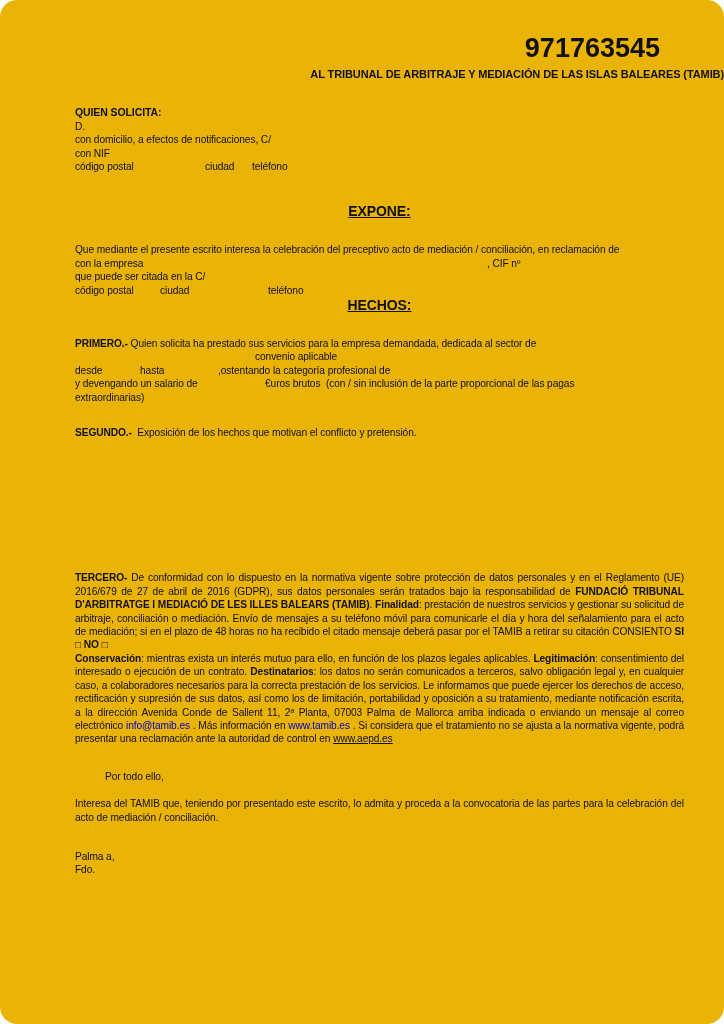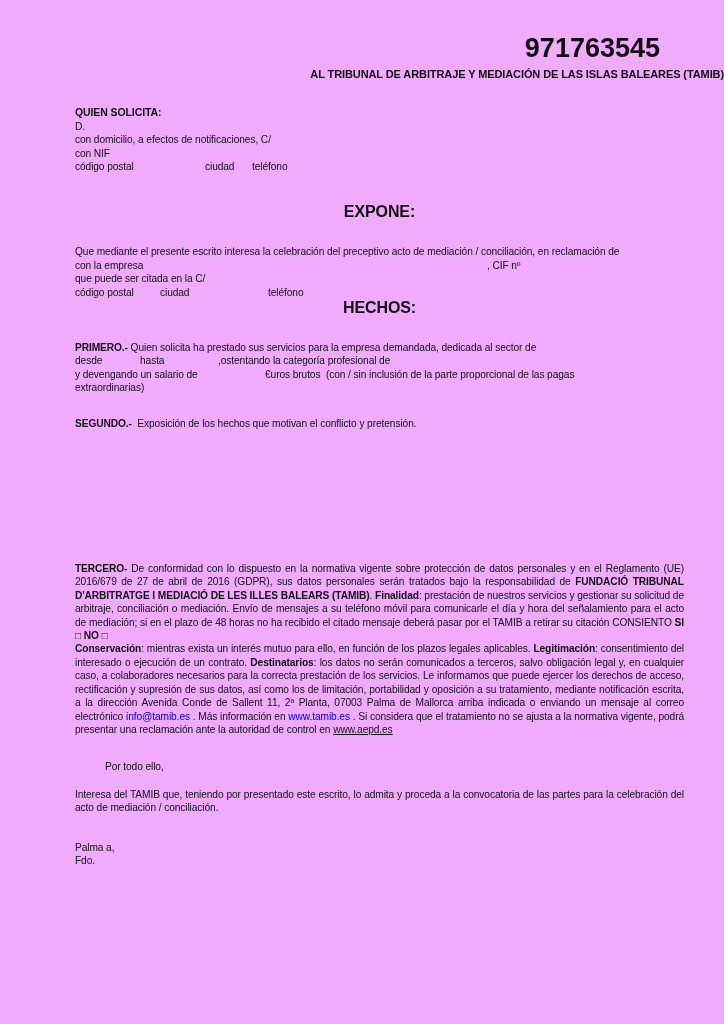--- a/index.html
+++ b/index.html
@@ -1,25 +1,26 @@
 <!DOCTYPE html>
 <html><head>
 <meta charset="utf-8">
 <style>
   html,body { margin:0; padding:0; background:#ffffff; }
   .page {
     position:relative;
     width:724px; height:1024px;
-    background:#f0abfc;
+    background:#eab308;
     color:#111111;
     font-family:"Liberation Sans","DejaVu Sans",sans-serif;
     font-size:10.2px;
     letter-spacing:-0.1px;
     overflow:hidden;
     box-sizing:border-box;
+    border-radius:17px;
   }
   .ref {
     text-align:right;
     padding:34px 64px 0 0;
     font-size:27px;
     font-weight:700;
     letter-spacing:0;
     line-height:1.05;
   }
   .title {
@@ -28,21 +29,22 @@
     font-size:11px;
     margin-top:6px;
   }
   .content { padding:0 40px 0 75px; }
   .line { line-height:13.4px; }
   .b { font-weight:700; }
   .sec-heading { font-weight:700; font-size:10.5px; line-height:13.4px; }
   .center-heading {
     text-align:center;
     font-weight:700;
-    font-size:16px;
+    font-size:14px;
+    text-decoration:underline;
   }
   .just { text-align:justify; line-height:13.4px; margin:0; }
   .w { display:inline-block; }
   .link { color:#0000CC; cursor:pointer; }
   .link-dark { color:#111111; text-decoration:underline; cursor:pointer; }
   .mt-quien   { margin-top:26px; }
   .mt-expone  { margin-top:30px; }
   .mt-p       { margin-top:24px; }
   .mt-hechos  { }
   .mt-primero { margin-top:24px; }
@@ -78,20 +80,21 @@
       <p class="just mt-p">Que mediante el presente escrito interesa la celebración del preceptivo acto de mediación / conciliación, en reclamación de</p>
       <div class="line"><span class="w" style="width:412px">con la empresa</span><span>, CIF nº</span></div>
       <div class="line">que puede ser citada en la C/</div>
       <div class="line"><span class="w" style="width:85px">código postal</span><span class="w" style="width:108px">ciudad</span><span>teléfono</span></div>
     </div>
 
     <div class="center-heading mt-hechos">HECHOS:</div>
 
     <div class="mt-primero">
       <div class="line"><span class="b">PRIMERO.-</span> <span>Quien solicita ha prestado sus servicios para la empresa demandada, dedicada al sector de</span></div>
+      <div class="line indent-convenio">convenio aplicable</div>
       <div class="line"><span class="w" style="width:65px">desde</span><span class="w" style="width:78px">hasta</span><span>,ostentando la categoría profesional de</span></div>
       <div class="line"><span class="w" style="width:190px">y devengando un salario de</span><span>€uros brutos</span>&nbsp;&nbsp;<span>(con / sin inclusión  de la parte proporcional de las pagas</span></div>
       <div class="line">extraordinarias)</div>
     </div>
 
     <div class="line mt-segundo"><span class="b">SEGUNDO.-</span>&nbsp; <span>Exposición de los hechos que motivan el conflicto y pretensión.</span></div>
 
     <div class="mt-tercero">
       <p class="just"><span class="b">TERCERO-</span><span> De conformidad con lo dispuesto en la normativa vigente sobre protección de datos personales y en el Reglamento (UE) 2016/679 de 27 de abril de 2016 (GDPR), sus datos personales serán tratados bajo la responsabilidad de </span><span class="b">FUNDACIÓ TRIBUNAL D'ARBITRATGE I MEDIACIÓ DE LES ILLES BALEARS (TAMIB)</span><span>. </span><span class="b">Finalidad</span><span>: prestación de nuestros servicios y gestionar su solicitud de arbitraje, conciliación o mediación. Envío de mensajes a su teléfono móvil para comunicarle el día y hora del señalamiento para el acto de mediación; si en el plazo de 48 horas no ha recibido el citado mensaje deberá pasar por el TAMIB a retirar su citación CONSIENTO </span><span class="b">SI</span><span> </span><span>□</span><span> </span><span class="b">NO</span><span> </span><span>□</span></p>
       <p class="just"><span class="b">Conservación</span><span>: mientras exista un interés mutuo para ello, en función de los plazos legales aplicables. </span><span class="b">Legitimación</span><span>: consentimiento del interesado o ejecución de un contrato. </span><span class="b">Destinatarios</span><span>: los datos no serán comunicados a terceros, salvo obligación legal y, en cualquier caso, a colaboradores necesarios para la correcta prestación de los servicios. Le informamos que puede ejercer los derechos de acceso, rectificación y supresión de sus datos, así como los de limitación, portabilidad y oposición a su tratamiento, mediante notificación escrita, a la dirección Avenida Conde de Sallent 11, 2ª Planta, 07003  Palma de Mallorca arriba indicada o enviando un mensaje al correo electrónico </span><span class="link">info@tamib.es</span><span> . Más información en </span><span class="link">www.tamib.es</span><span> . Si considera que el tratamiento no se ajusta a la normativa vigente, podrá presentar una reclamación ante la autoridad de control en </span><span class="link-dark">www.aepd.es</span></p>

